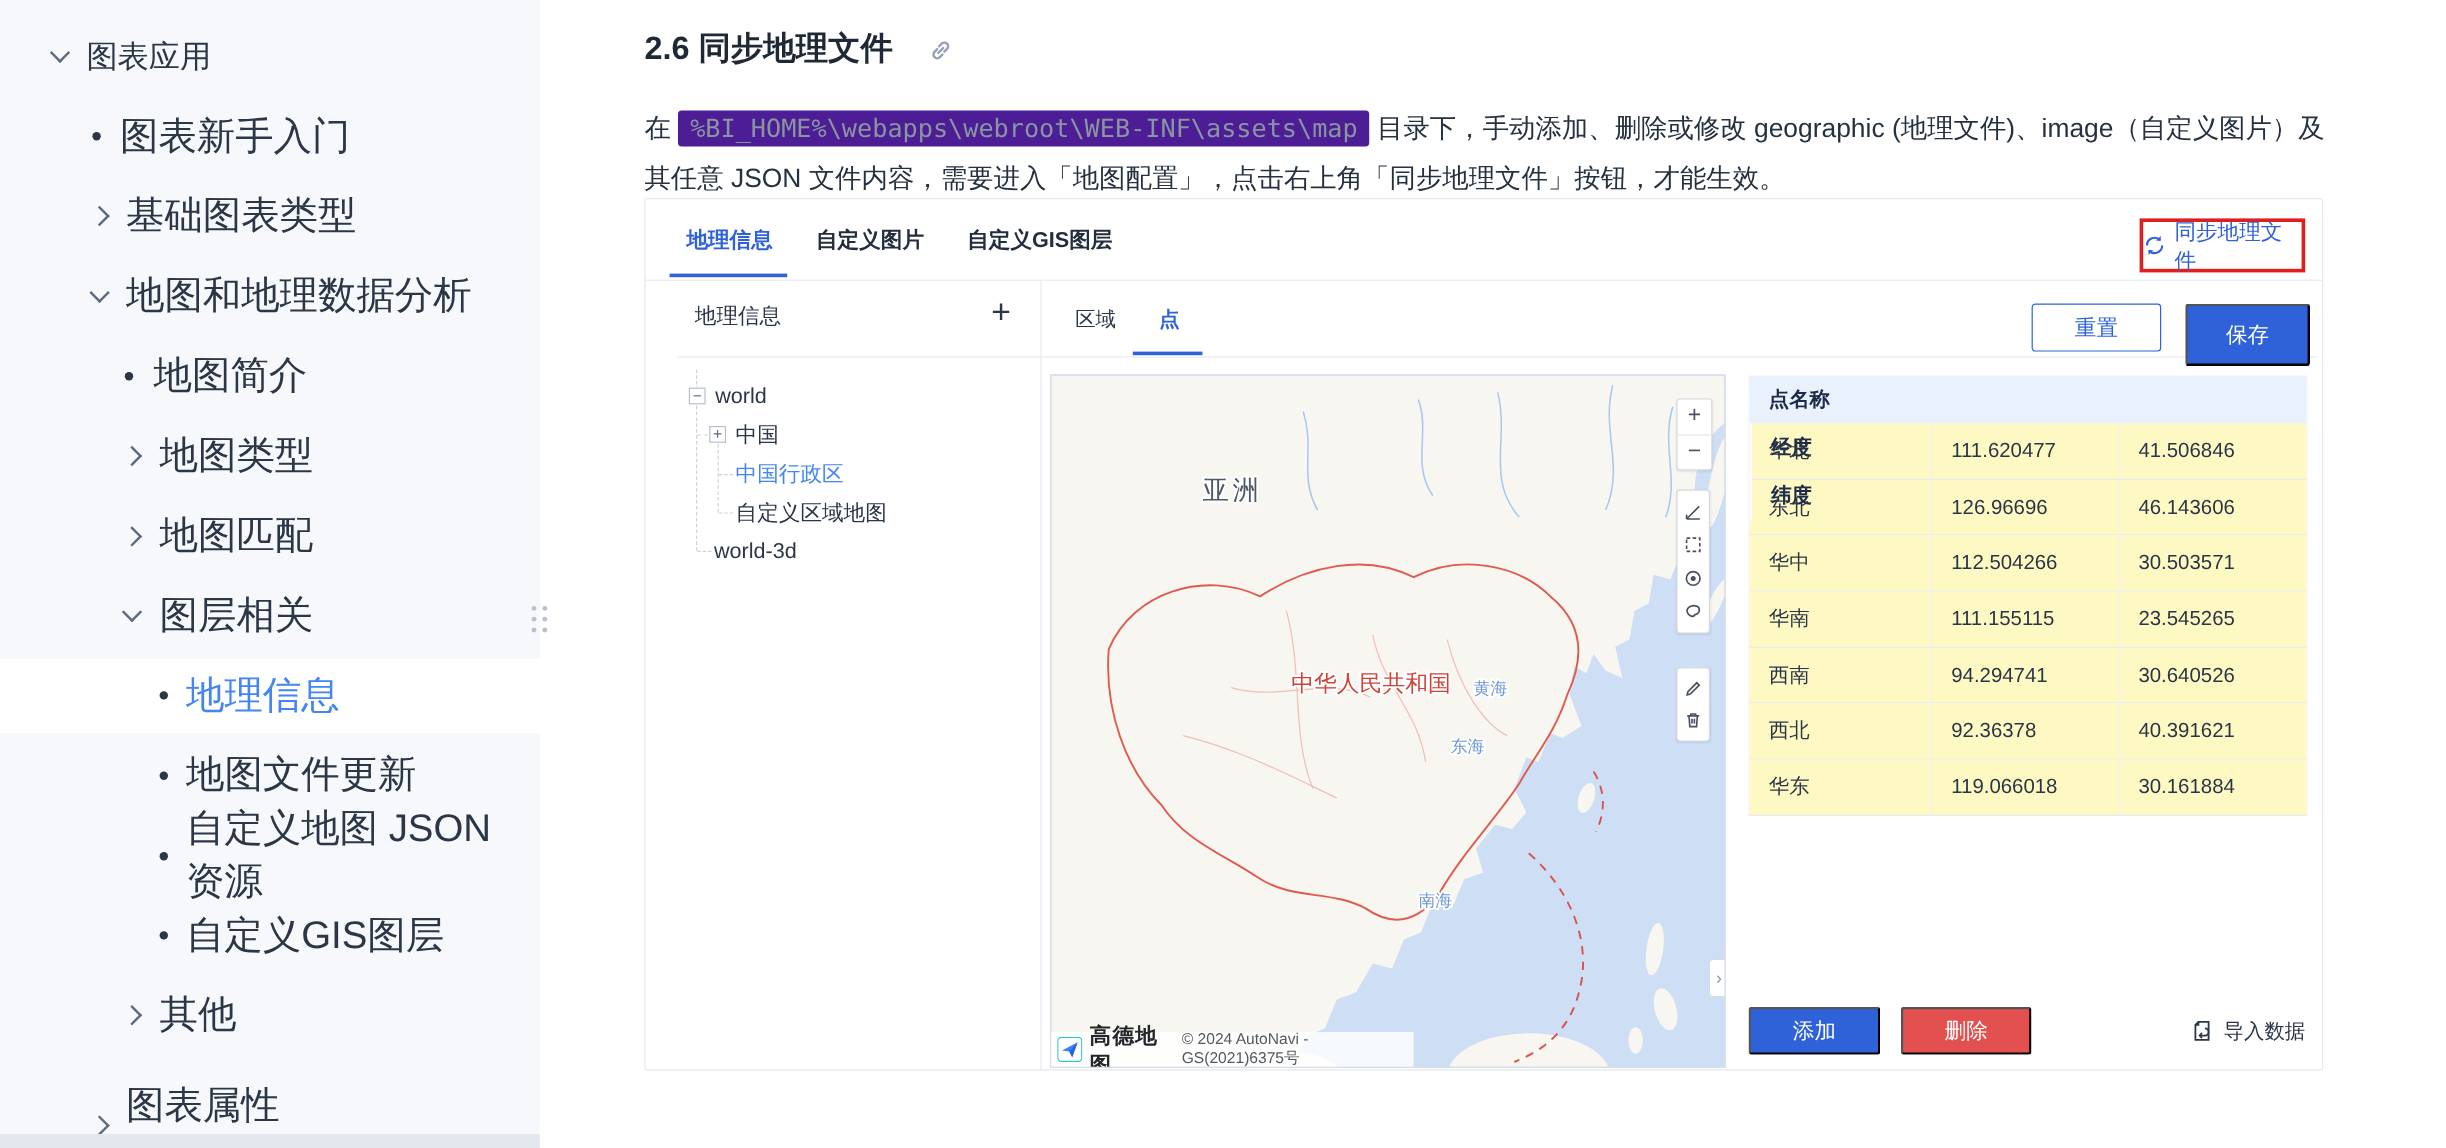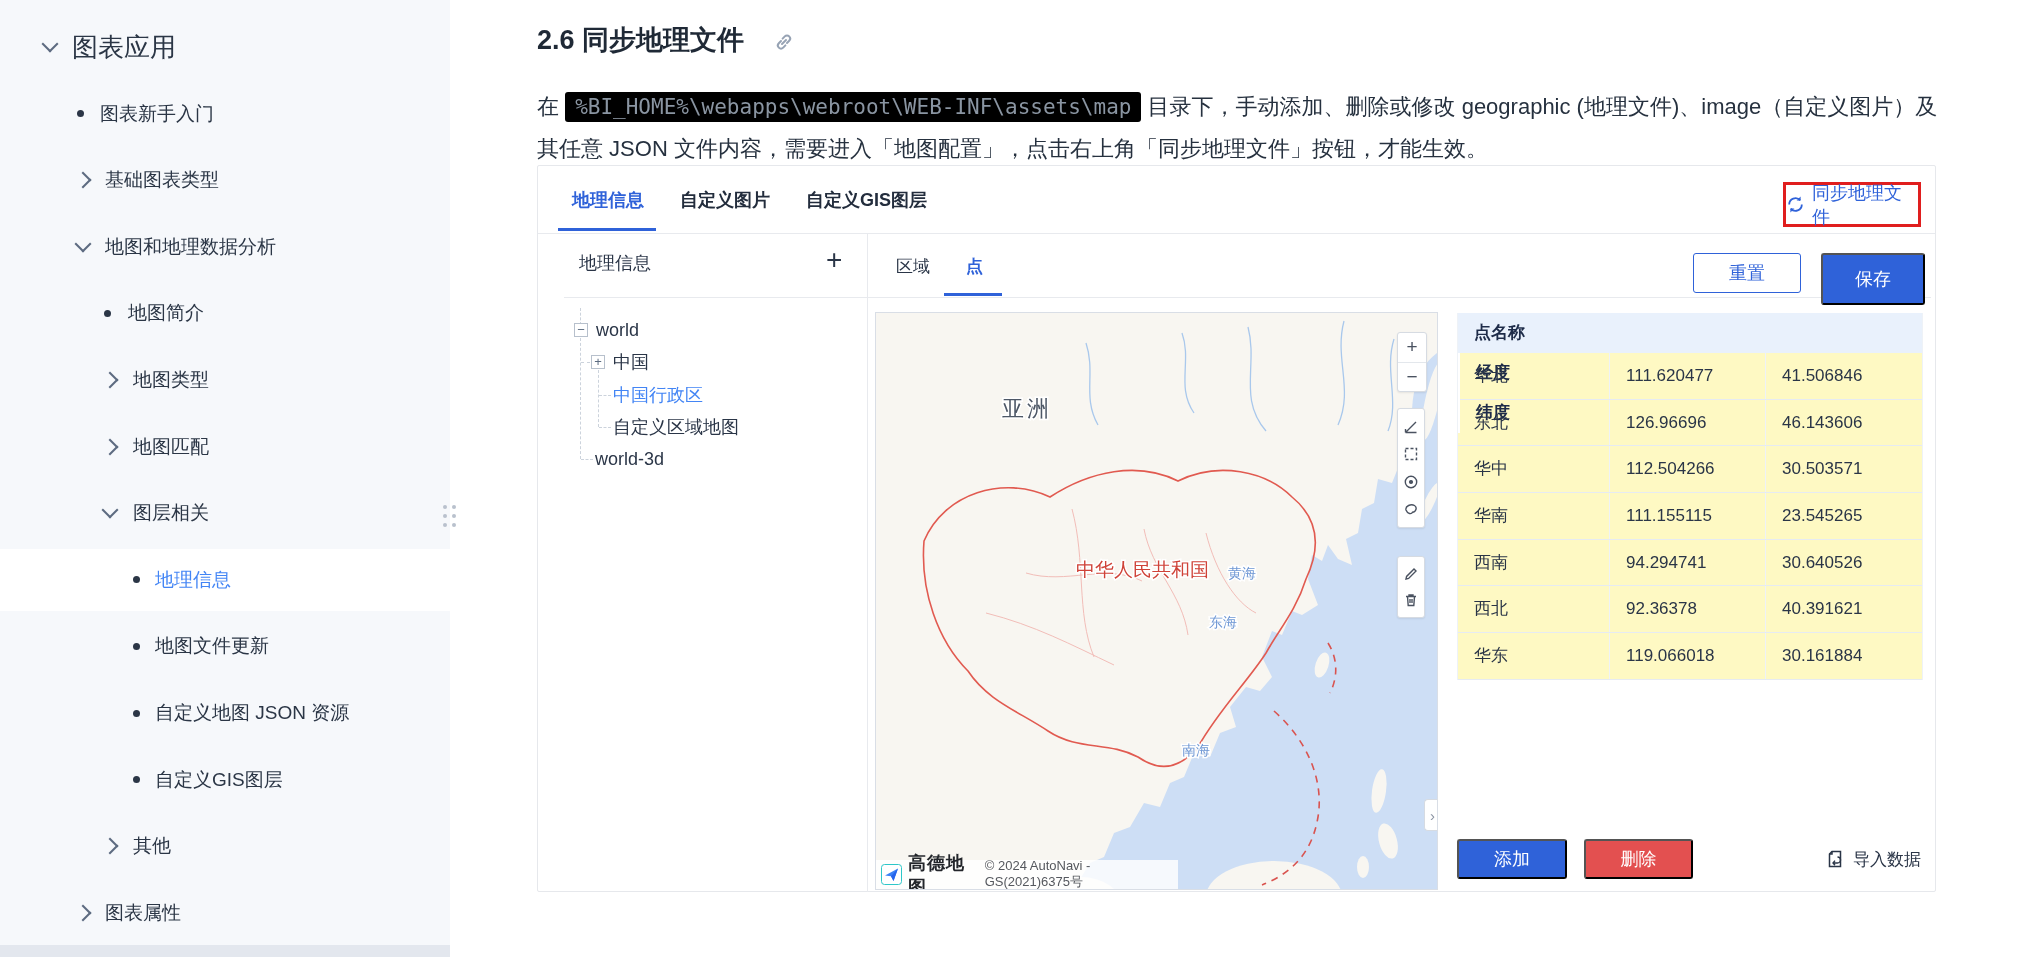--- a/index.html
+++ b/index.html
@@ -2,21 +2,21 @@
 <html style="--accent: #2f62d9; --link-blue: #4385f5; --danger: #e35050; --annotation-red: #e01e1e; --th-bg: #e9f1fc; --sidebar-bg: #f6f8fb;"><head>
 <meta charset="utf-8">
 <style>
   html,body{margin:0;padding:0;background:#fff;}
   #app{position:relative;width:2038px;height:957px;overflow:hidden;
        font-family:"Liberation Sans","DejaVu Sans",sans-serif;background:#fff;}
 
   
   #sidebar{position:absolute;left:0;top:0;width:450px;height:957px;background:var(--sidebar-bg,#f6f8fb);}
   .sb-item{position:absolute;left:0;width:450px;height:62px;display:flex;align-items:center;
-           color:#2b3646;font-size:19px;cursor:pointer;}
+           color:#2b3646;font-size:32px;cursor:pointer;}
   .sb-item.lvl1{font-size:26px;}
   .sb-item .mk{flex:0 0 auto;display:inline-block;}
   .mk.chevron-down,.mk.chevron-right{width:10px;height:10px;border-right:2px solid #5d6b80;border-bottom:2px solid #5d6b80;}
   .mk.chevron-down{transform:rotate(45deg);margin-top:-6px;}
   .mk.chevron-right{transform:rotate(-45deg);}
   .mk.bullet{width:7px;height:7px;border-radius:50%;background:#2b3646;}
   .lvl1 .mk{margin-left:44px;} .lvl1 .sb-label{margin-left:16px;}
   .lvl2 .mk{margin-left:77px;} .lvl2 .sb-label{margin-left:16px;}
   .lvl3 .mk{margin-left:104px;}.lvl3 .sb-label{margin-left:17px;}
   .lvl4 .mk{margin-left:133px;}.lvl4 .sb-label{margin-left:15px;}
@@ -26,21 +26,21 @@
   #drag-dots{position:absolute;left:443px;top:505px;width:13px;height:42px;
              display:grid;grid-template-columns:4px 4px;grid-auto-rows:4px;gap:5px;}
   #drag-dots i{background:#b9c1cd;border-radius:50%;}
   #mini-dots{position:absolute;left:539px;top:524px;width:4px;height:34px;display:flex;flex-direction:column;gap:6px;}
   #mini-dots i{width:4px;height:4px;background:#c4cad4;border-radius:50%;}
 
   
   .page-title{position:absolute;left:537px;top:4px;font-size:27px;font-weight:600;color:#1f2936;display:flex;align-items:center;gap:29px;}
   .anchor-icon{display:inline-flex;margin-top:4px;cursor:pointer;}
   .para{position:absolute;left:537px;top:64px;width:1402px;font-size:22px;line-height:42px;color:#26313f;}
-  .inline-code{background:#000000;color:#8a95a2;padding:3px 10px;border-radius:3px;font-size:21px;}
+  .inline-code{background:#4c1d95;color:#8a95a2;padding:3px 10px;border-radius:3px;font-size:21px;}
 
   
   #demo-card{position:absolute;left:537px;top:165px;width:1399px;height:727px;background:#fff;
              border:1px solid #e6e8ec;border-radius:2px;box-sizing:border-box;}
   .tabs-row{position:absolute;left:34px;top:0;height:67px;display:flex;align-items:center;gap:36px;}
   .demo-tab{font-size:18px;font-weight:700;color:#232d3d;cursor:pointer;}
   .demo-tab.active{color:var(--accent,#2f62d9);}
   .tab-underline{position:absolute;left:20px;top:62px;width:98px;height:3px;background:var(--accent,#2f62d9);}
   .card-divider{position:absolute;left:0;top:67px;width:1397px;height:1px;background:#e8eaee;}
   .sync-box{position:absolute;left:1245px;top:16px;width:138px;height:45px;border:3px solid var(--annotation-red,#e01e1e);
@@ -152,21 +152,21 @@
       <span class="sb-label">自定义地图 JSON 资源</span>
     </div>
       <div class="sb-item lvl4" style="top: 748.6px;">
       <span class="mk bullet"></span>
       <span class="sb-label">自定义GIS图层</span>
     </div>
       <div class="sb-item lvl3" style="top: 815.2px;">
       <span class="mk chevron-right"></span>
       <span class="sb-label">其他</span>
     </div>
-      <div class="sb-item lvl2" style="top: 881.8px;">
+      <div class="sb-item lvl2" style="top: 881.8px; align-items: flex-end;">
       <span class="mk chevron-right"></span>
       <span class="sb-label">图表属性</span>
     </div>
     </nav>
   <div id="sb-bottom-strip"></div>
   <div id="drag-dots">
       <i></i>
       <i></i>
       <i></i>
       <i></i>

